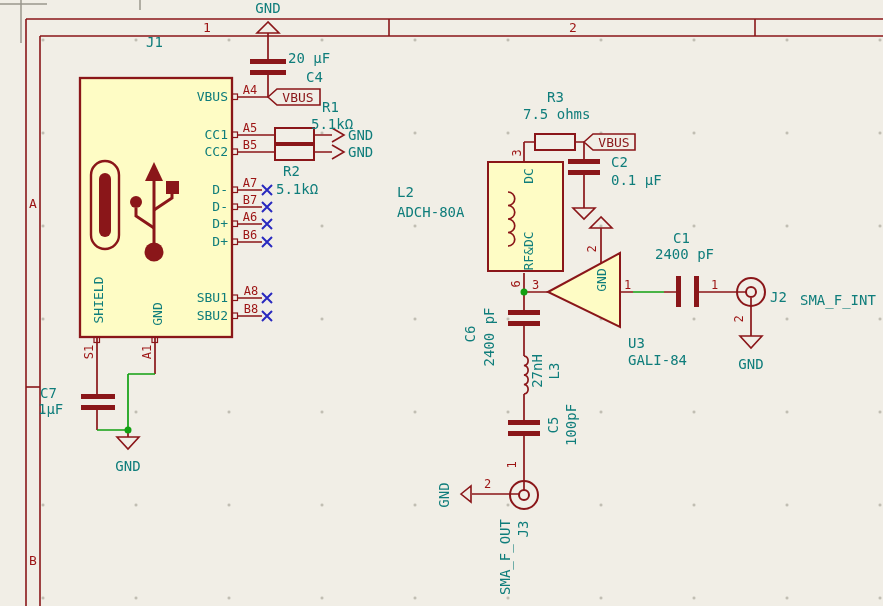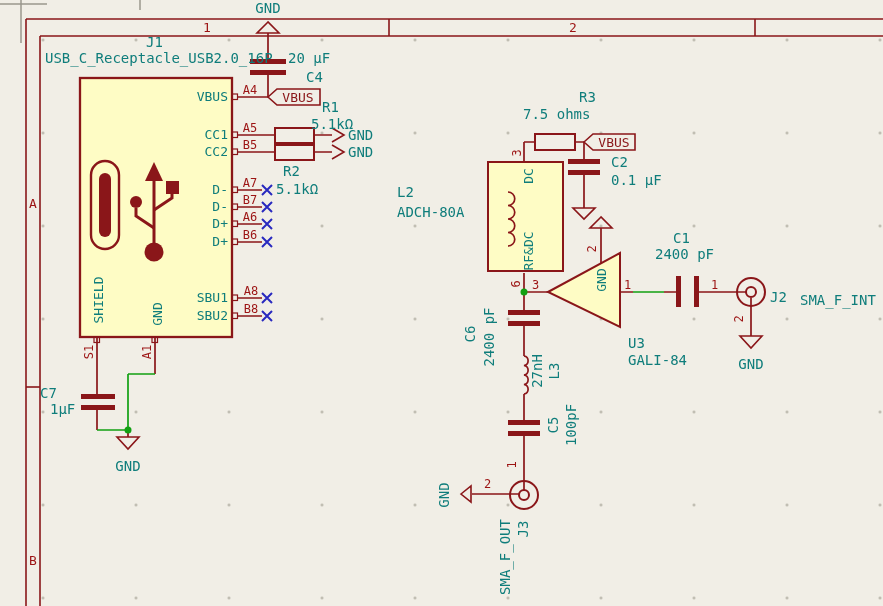--- a/index.html
+++ b/index.html
@@ -155,21 +155,20 @@
 </svg>
 
 <div class="t red fs13 tc" style="left:207px;top:21px">1</div>
 <div class="t red fs13 tc" style="left:573px;top:21px">2</div>
 <div class="t red fs13 tc" style="left:33px;top:197px">A</div>
 <div class="t red fs13 tc" style="left:33px;top:554px">B</div>
 
 <div class="t tc" style="left:268px;top:1px">GND</div>
 
 <div class="t" style="left:146px;top:35px">J1</div>
-<div class="t" style="left:45px;top:51px">USB_C_Receptacle_USB2.0_16P</div>
 
 <div class="t" style="left:288px;top:51px">20 µF</div>
 <div class="t" style="left:306px;top:70px">C4</div>
 
 <div class="t mar fs13 tc" style="left:298px;top:91px">VBUS</div>
 <div class="t mar fs13 tc" style="left:614px;top:136px">VBUS</div>
 
 <div class="t red fs12 tc" style="left:250px;top:84px">A4</div>
 <div class="t red fs12 tc" style="left:250px;top:122px">A5</div>
 <div class="t red fs12 tc" style="left:250px;top:139px">B5</div>
@@ -195,24 +194,24 @@
 <div class="t fs13 tv" style="left:157px;top:314px">GND</div>
 
 <div class="t" style="left:322px;top:100px">R1</div>
 <div class="t" style="left:311px;top:117px">5.1kΩ</div>
 <div class="t" style="left:348px;top:128px">GND</div>
 <div class="t" style="left:348px;top:145px">GND</div>
 <div class="t" style="left:283px;top:164px">R2</div>
 <div class="t" style="left:276px;top:182px">5.1kΩ</div>
 
 <div class="t" style="left:40px;top:386px">C7</div>
-<div class="t" style="left:50px;top:402px">1µF</div>
+<div class="t" style="left:38px;top:402px">1µF</div>
 <div class="t tc" style="left:128px;top:459px">GND</div>
 
-<div class="t" style="left:579px;top:90px">R3</div>
+<div class="t" style="left:547px;top:90px">R3</div>
 <div class="t" style="left:523px;top:107px">7.5 ohms</div>
 <div class="t" style="left:611px;top:155px">C2</div>
 <div class="t" style="left:611px;top:173px">0.1 µF</div>
 
 <div class="t" style="left:397px;top:185px">L2</div>
 <div class="t" style="left:397px;top:205px">ADCH-80A</div>
 <div class="t fs13 tv" style="left:528px;top:176px">DC</div>
 <div class="t fs13 tv" style="left:528px;top:251px">RF&amp;DC</div>
 <div class="t red fs12 tv" style="left:517px;top:153px">3</div>
 <div class="t red fs12 tv" style="left:516px;top:284px">6</div>

